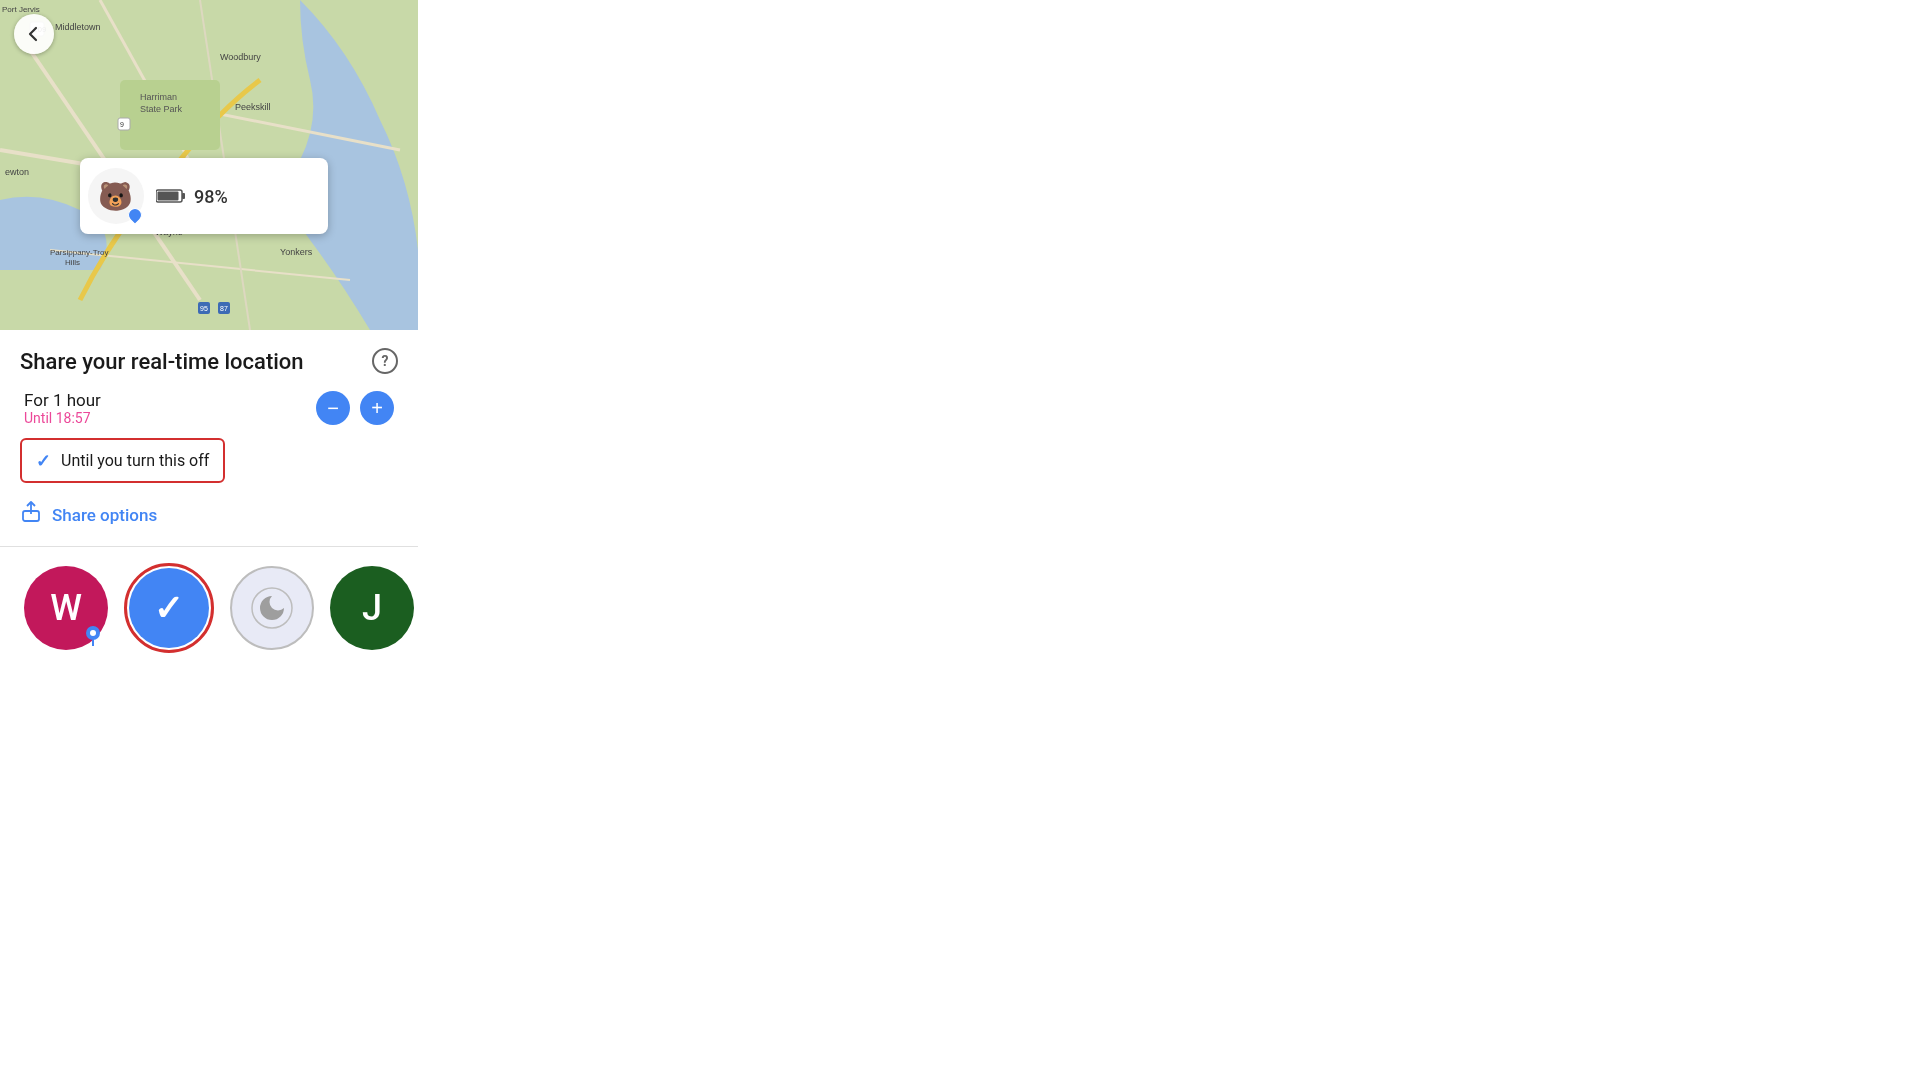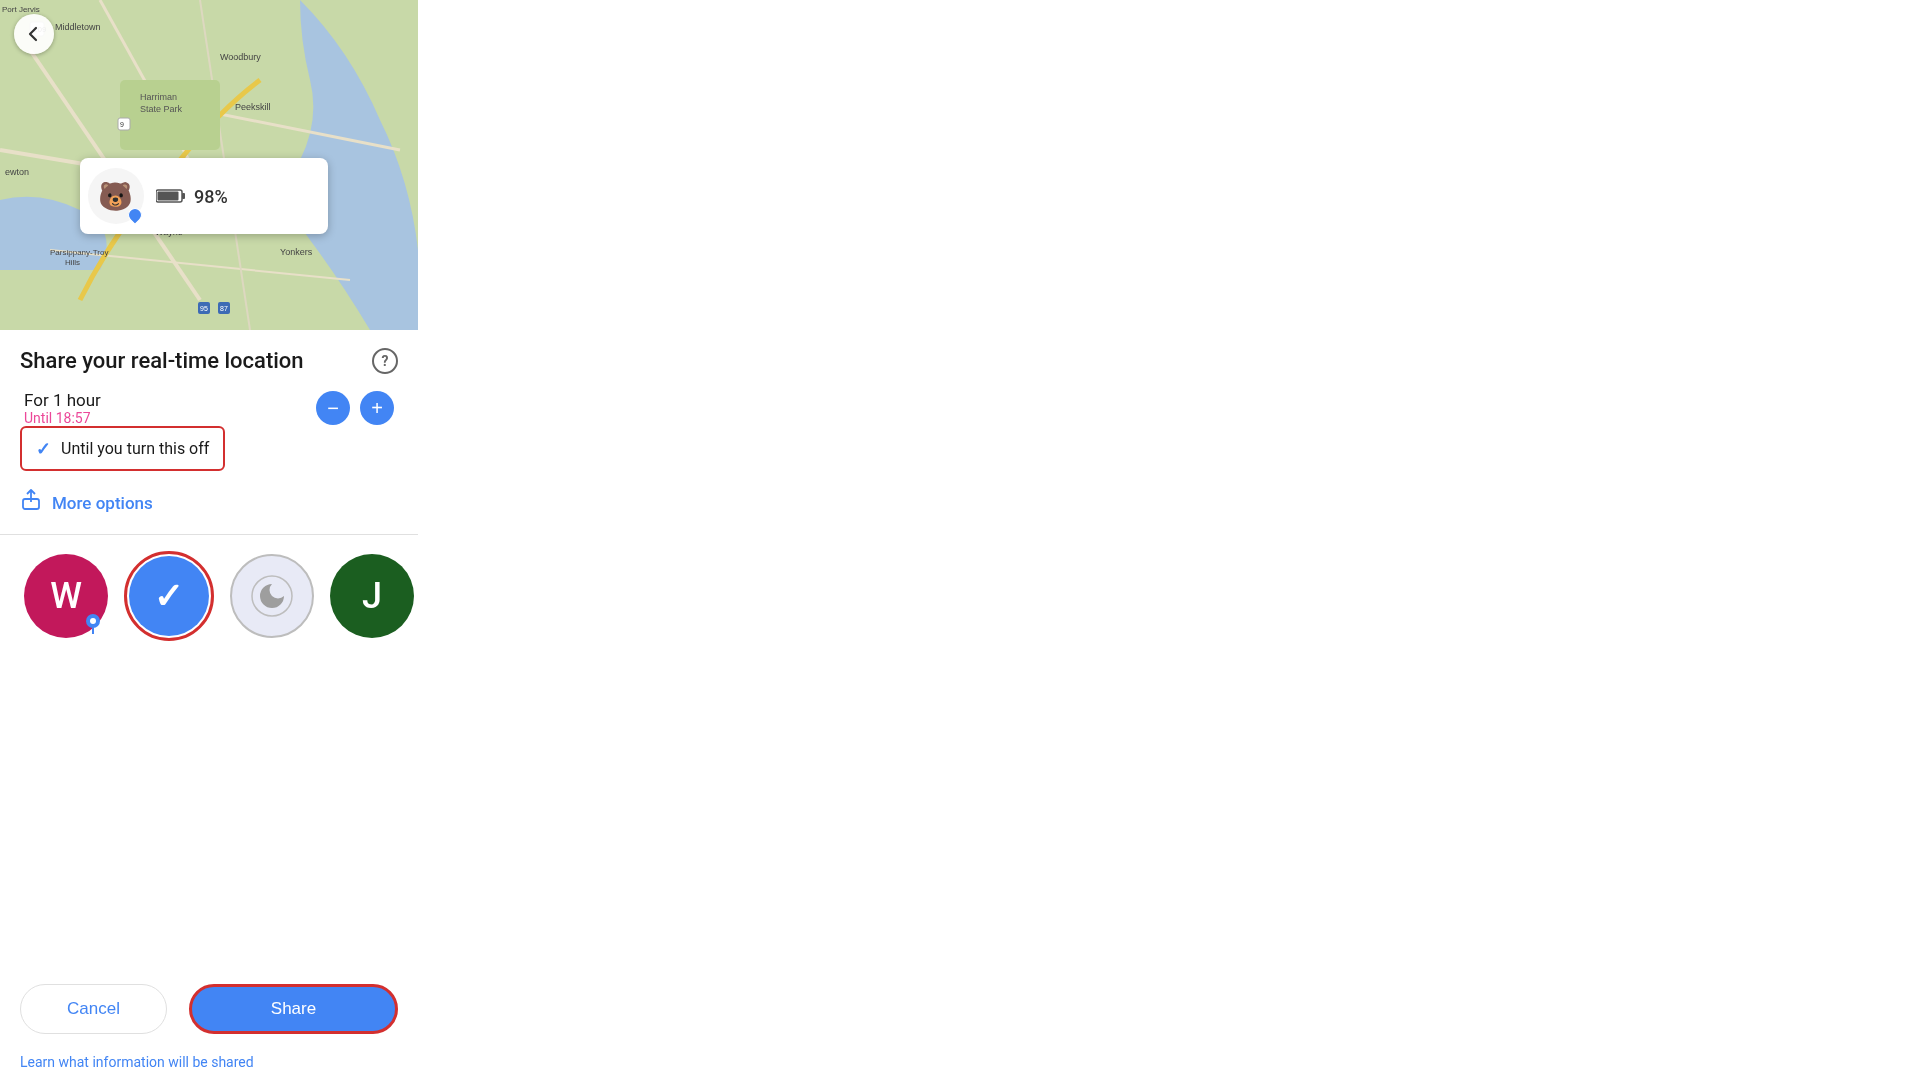--- a/index.html
+++ b/index.html
@@ -111,20 +111,21 @@
       flex: 1;
       background: #fff;
       padding: 18px 20px 0 20px;
       display: flex;
       flex-direction: column;
       overflow: hidden;
     }
 
     .title-row {
       display: flex;
+      align-items: center;
       justify-content: space-between;
       margin-bottom: 16px;
     }
 
     .section-title {
       font-size: 22px;
       font-weight: 500;
       color: #1a1a1a;
     }
 
@@ -140,20 +141,21 @@
       font-size: 14px;
       font-weight: 700;
       cursor: pointer;
     }
 
     
     .duration-row {
       display: flex;
       align-items: center;
       justify-content: space-between;
+      margin-bottom: 12px;
       padding: 0 4px;
     }
 
     .duration-text {
       display: flex;
       flex-direction: column;
     }
 
     .duration-main {
       font-size: 17px;
@@ -465,21 +467,21 @@
     </div>
 
     <div class="more-options-row">
       <span class="share-icon">
         <svg width="22" height="22" viewBox="0 0 22 22" fill="none">
           <rect x="3" y="10" width="16" height="10" rx="2" stroke="#4285F4" stroke-width="1.8"></rect>
           <line x1="11" y1="1" x2="11" y2="13" stroke="#4285F4" stroke-width="1.8"></line>
           <polyline points="7,5 11,1 15,5" stroke="#4285F4" stroke-width="1.8" fill="none" stroke-linejoin="round"></polyline>
         </svg>
       </span>
-      <span class="more-options-text">More options</span>
+      <span class="more-options-text">Share options</span>
     </div>
 
     <div class="divider"></div>
 
     <div class="contacts-row">
 
       <div style="position:relative; cursor:pointer;">
         <div class="contact-avatar avatar-w">W</div>
 
         <div style="position:absolute; bottom:4px; right:4px; width:22px; height:22px;">
@@ -508,24 +510,17 @@
       </div>
 
       <div style="cursor:pointer;">
         <div class="contact-avatar avatar-j">J</div>
       </div>
 
     </div>
 
     <div class="spacer"></div>
 
-    <div style="padding: 8px 0 0 0;">
-      <div style="display:flex; gap:10px; padding-bottom:8px;">
-        <button class="cancel-btn">Cancel</button>
-        <button class="share-btn">Share</button>
-      </div>
-      <a class="learn-link" href="#">Learn what information will be shared</a>
-    </div>
 
   </div>
 </div>
 
 <div class="right-side"></div>
 
 </body></html>

